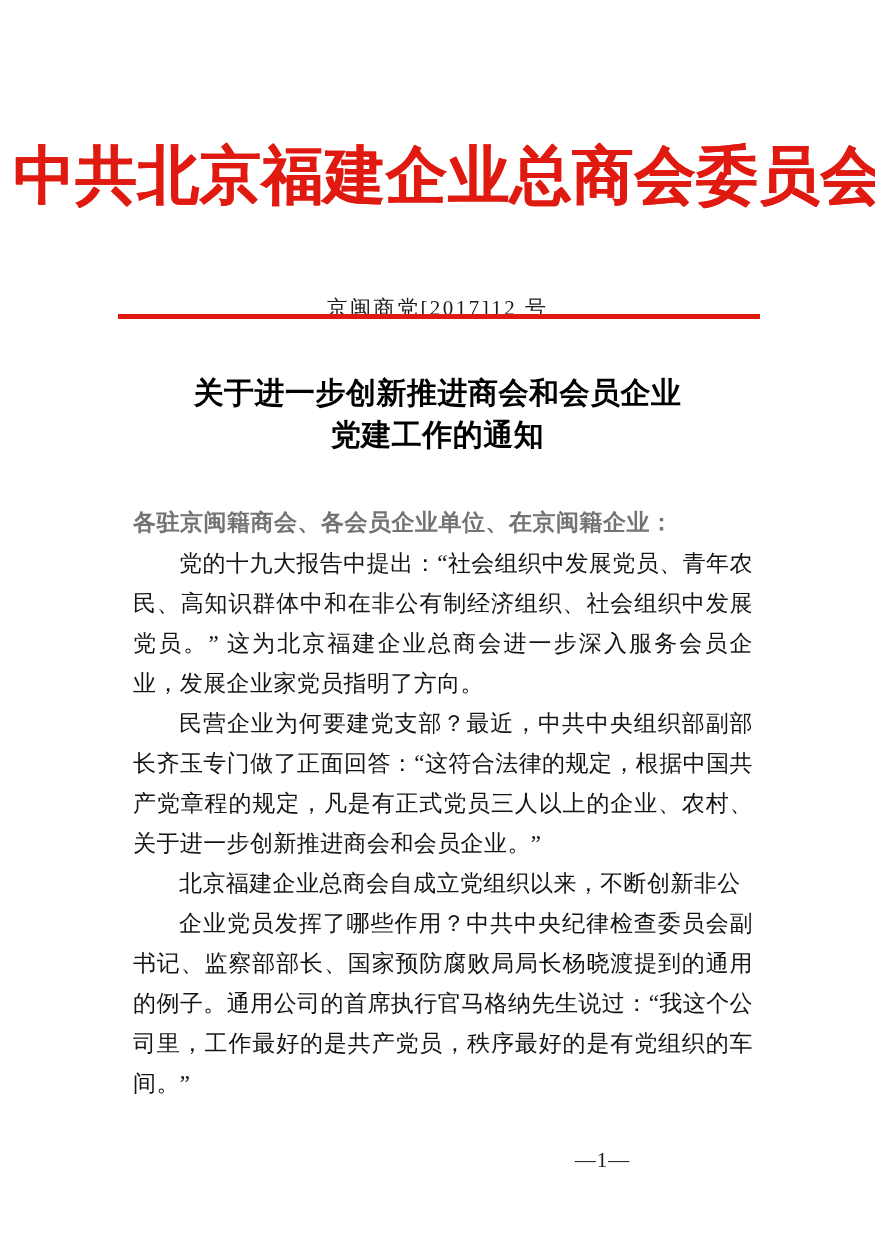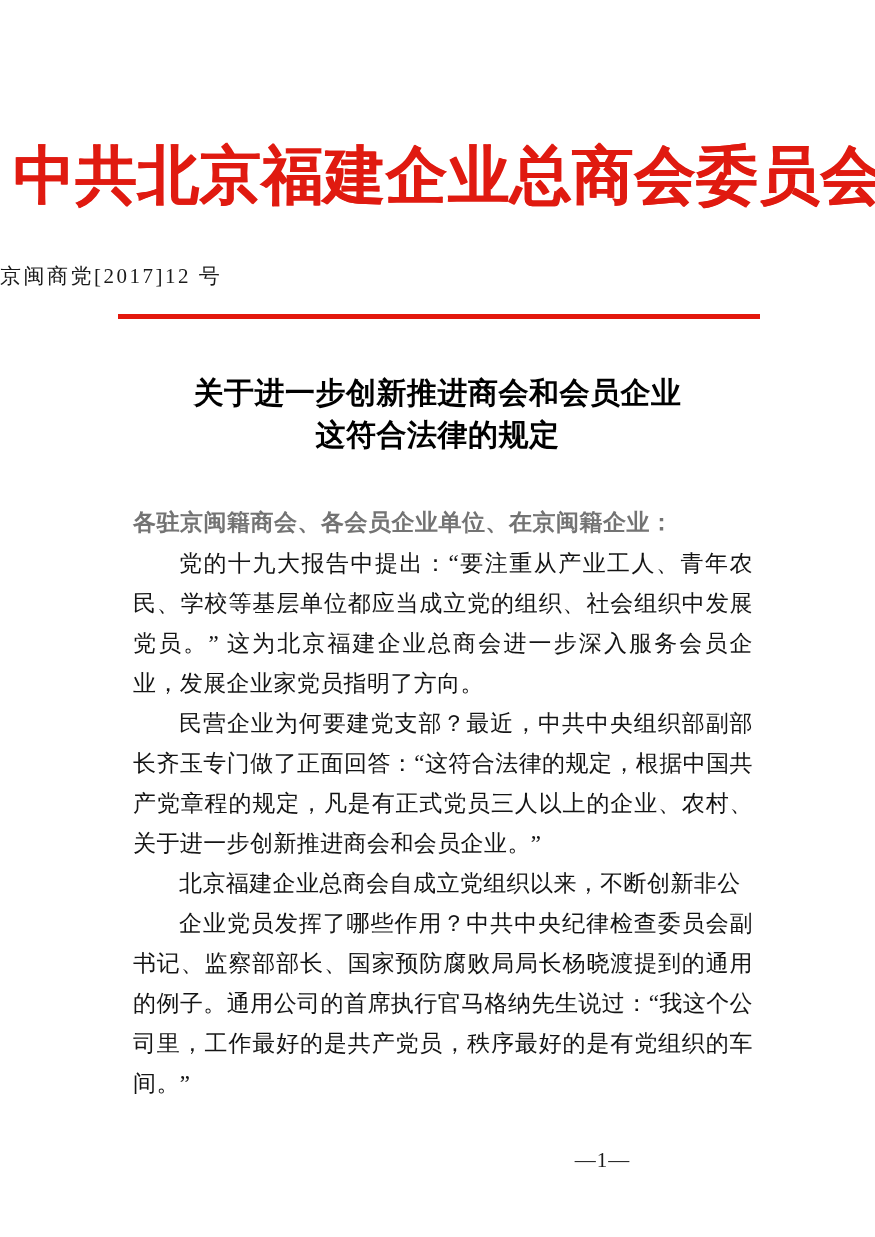--- a/index.html
+++ b/index.html
@@ -35,23 +35,23 @@
     white-space: nowrap;
     transform: scaleX(0.97);
     transform-origin: center top;
     text-shadow: 1px 0 0 #e01a10;
   }
 
   
   .doc-number {
     position: absolute;
     left: 0;
-    top: 262px;
+    top: 294px;
     width: 875px;
-    text-align: left;
+    text-align: center;
     font-size: 21px;
     letter-spacing: 2.5px;
     color: #1a1a1a;
     white-space: nowrap;
   }
 
   
   .red-rule {
     position: absolute;
     left: 118px;
@@ -128,27 +128,27 @@
 <div class="page">
 
   <div class="letterhead">中共北京福建企业总商会委员会</div>
 
   <div class="doc-number">京闽商党[2017]12 号</div>
 
   <div class="red-rule"></div>
 
   <div class="doc-title">
     <span class="title-line">关于进一步创新推进商会和会员企业</span>
-    <span class="title-line">这符合法律的规定</span>
+    <span class="title-line">党建工作的通知</span>
   </div>
 
   <div class="body-block">
     <p class="salutation">各驻京闽籍商会、各会员企业单位、在京闽籍企业：</p>
 
-    <p class="para">党的十九大报告中提出：“要注重从产业工人、青年农民、学校等基层单位都应当成立党的组织、社会组织中发展党员。” 这为北京福建企业总商会进一步深入服务会员企业，发展企业家党员指明了方向。</p>
+    <p class="para">党的十九大报告中提出：“社会组织中发展党员、青年农民、高知识群体中和在非公有制经济组织、社会组织中发展党员。” 这为北京福建企业总商会进一步深入服务会员企业，发展企业家党员指明了方向。</p>
 
     <p class="para">民营企业为何要建党支部？最近，中共中央组织部副部长齐玉专门做了正面回答：“这符合法律的规定，根据中国共产党章程的规定，凡是有正式党员三人以上的企业、农村、关于进一步创新推进商会和会员企业。”</p>
 
     <p class="para">北京福建企业总商会自成立党组织以来，不断创新非公</p>
 
     <p class="para">企业党员发挥了哪些作用？中共中央纪律检查委员会副书记、监察部部长、国家预防腐败局局长杨晓渡提到的通用的例子。通用公司的首席执行官马格纳先生说过：“我这个公司里，工作最好的是共产党员，秩序最好的是有党组织的车间。”</p>
   </div>
 
   <div class="page-number">—1—</div>
 

